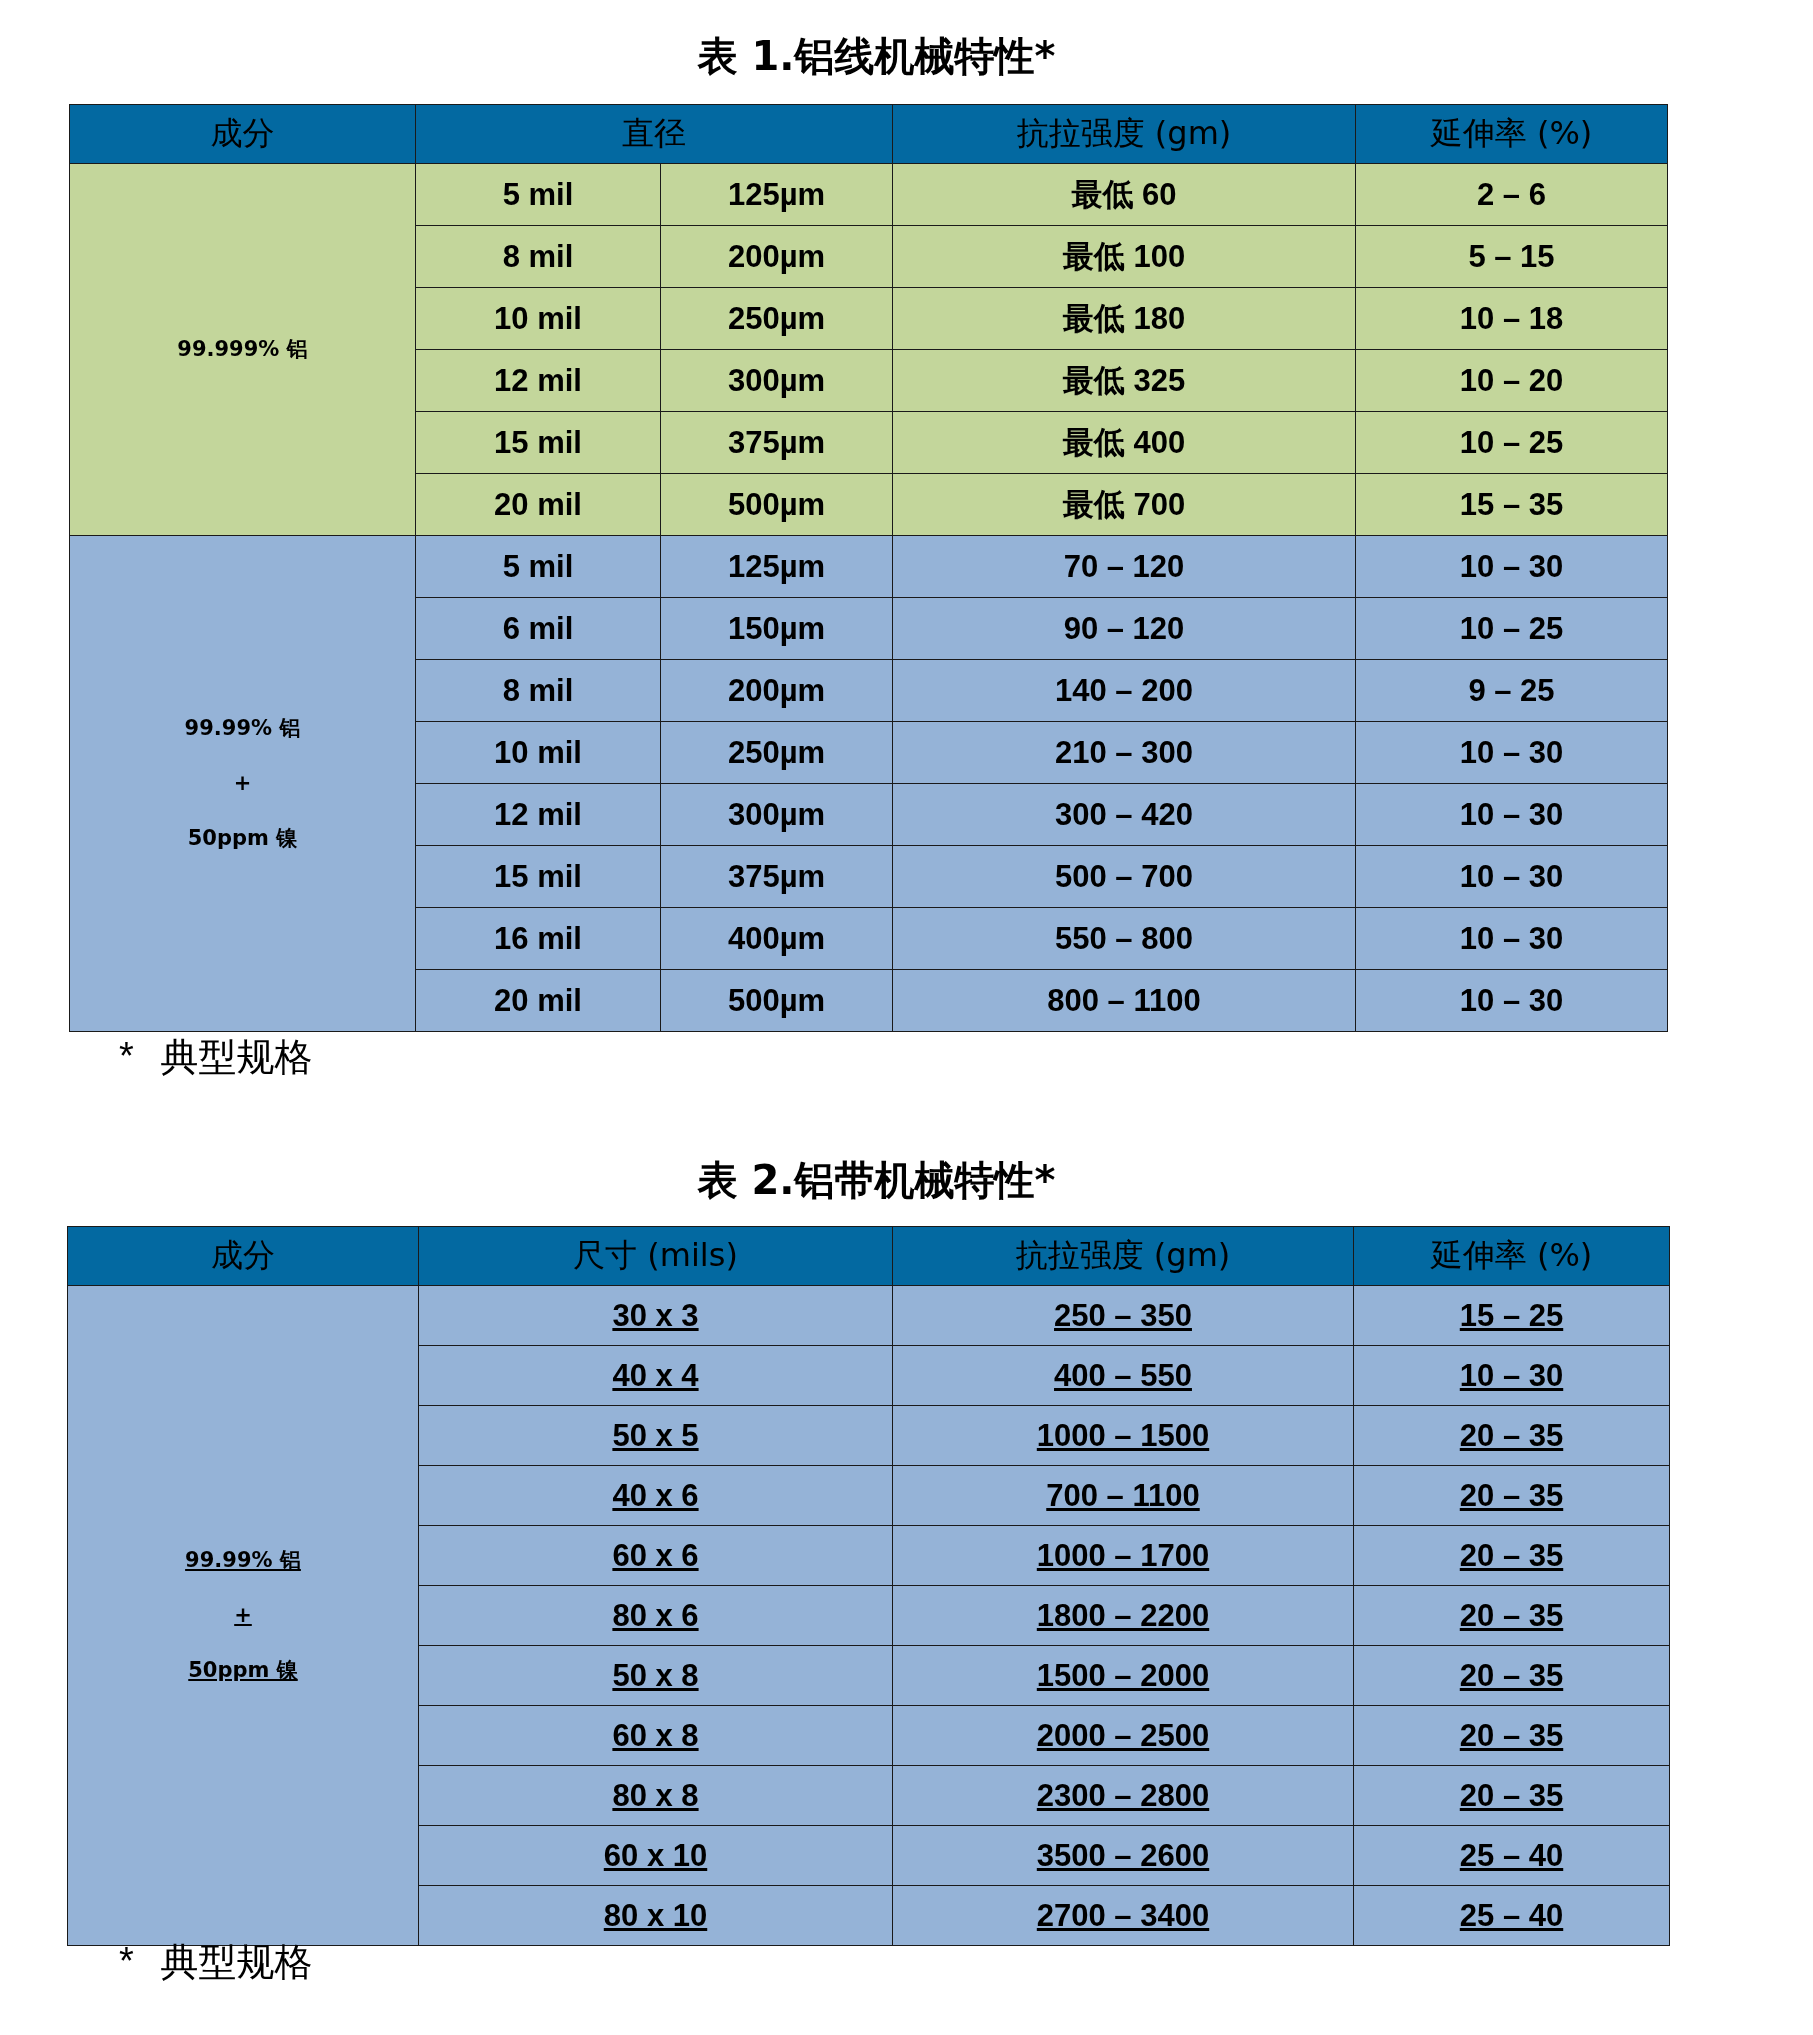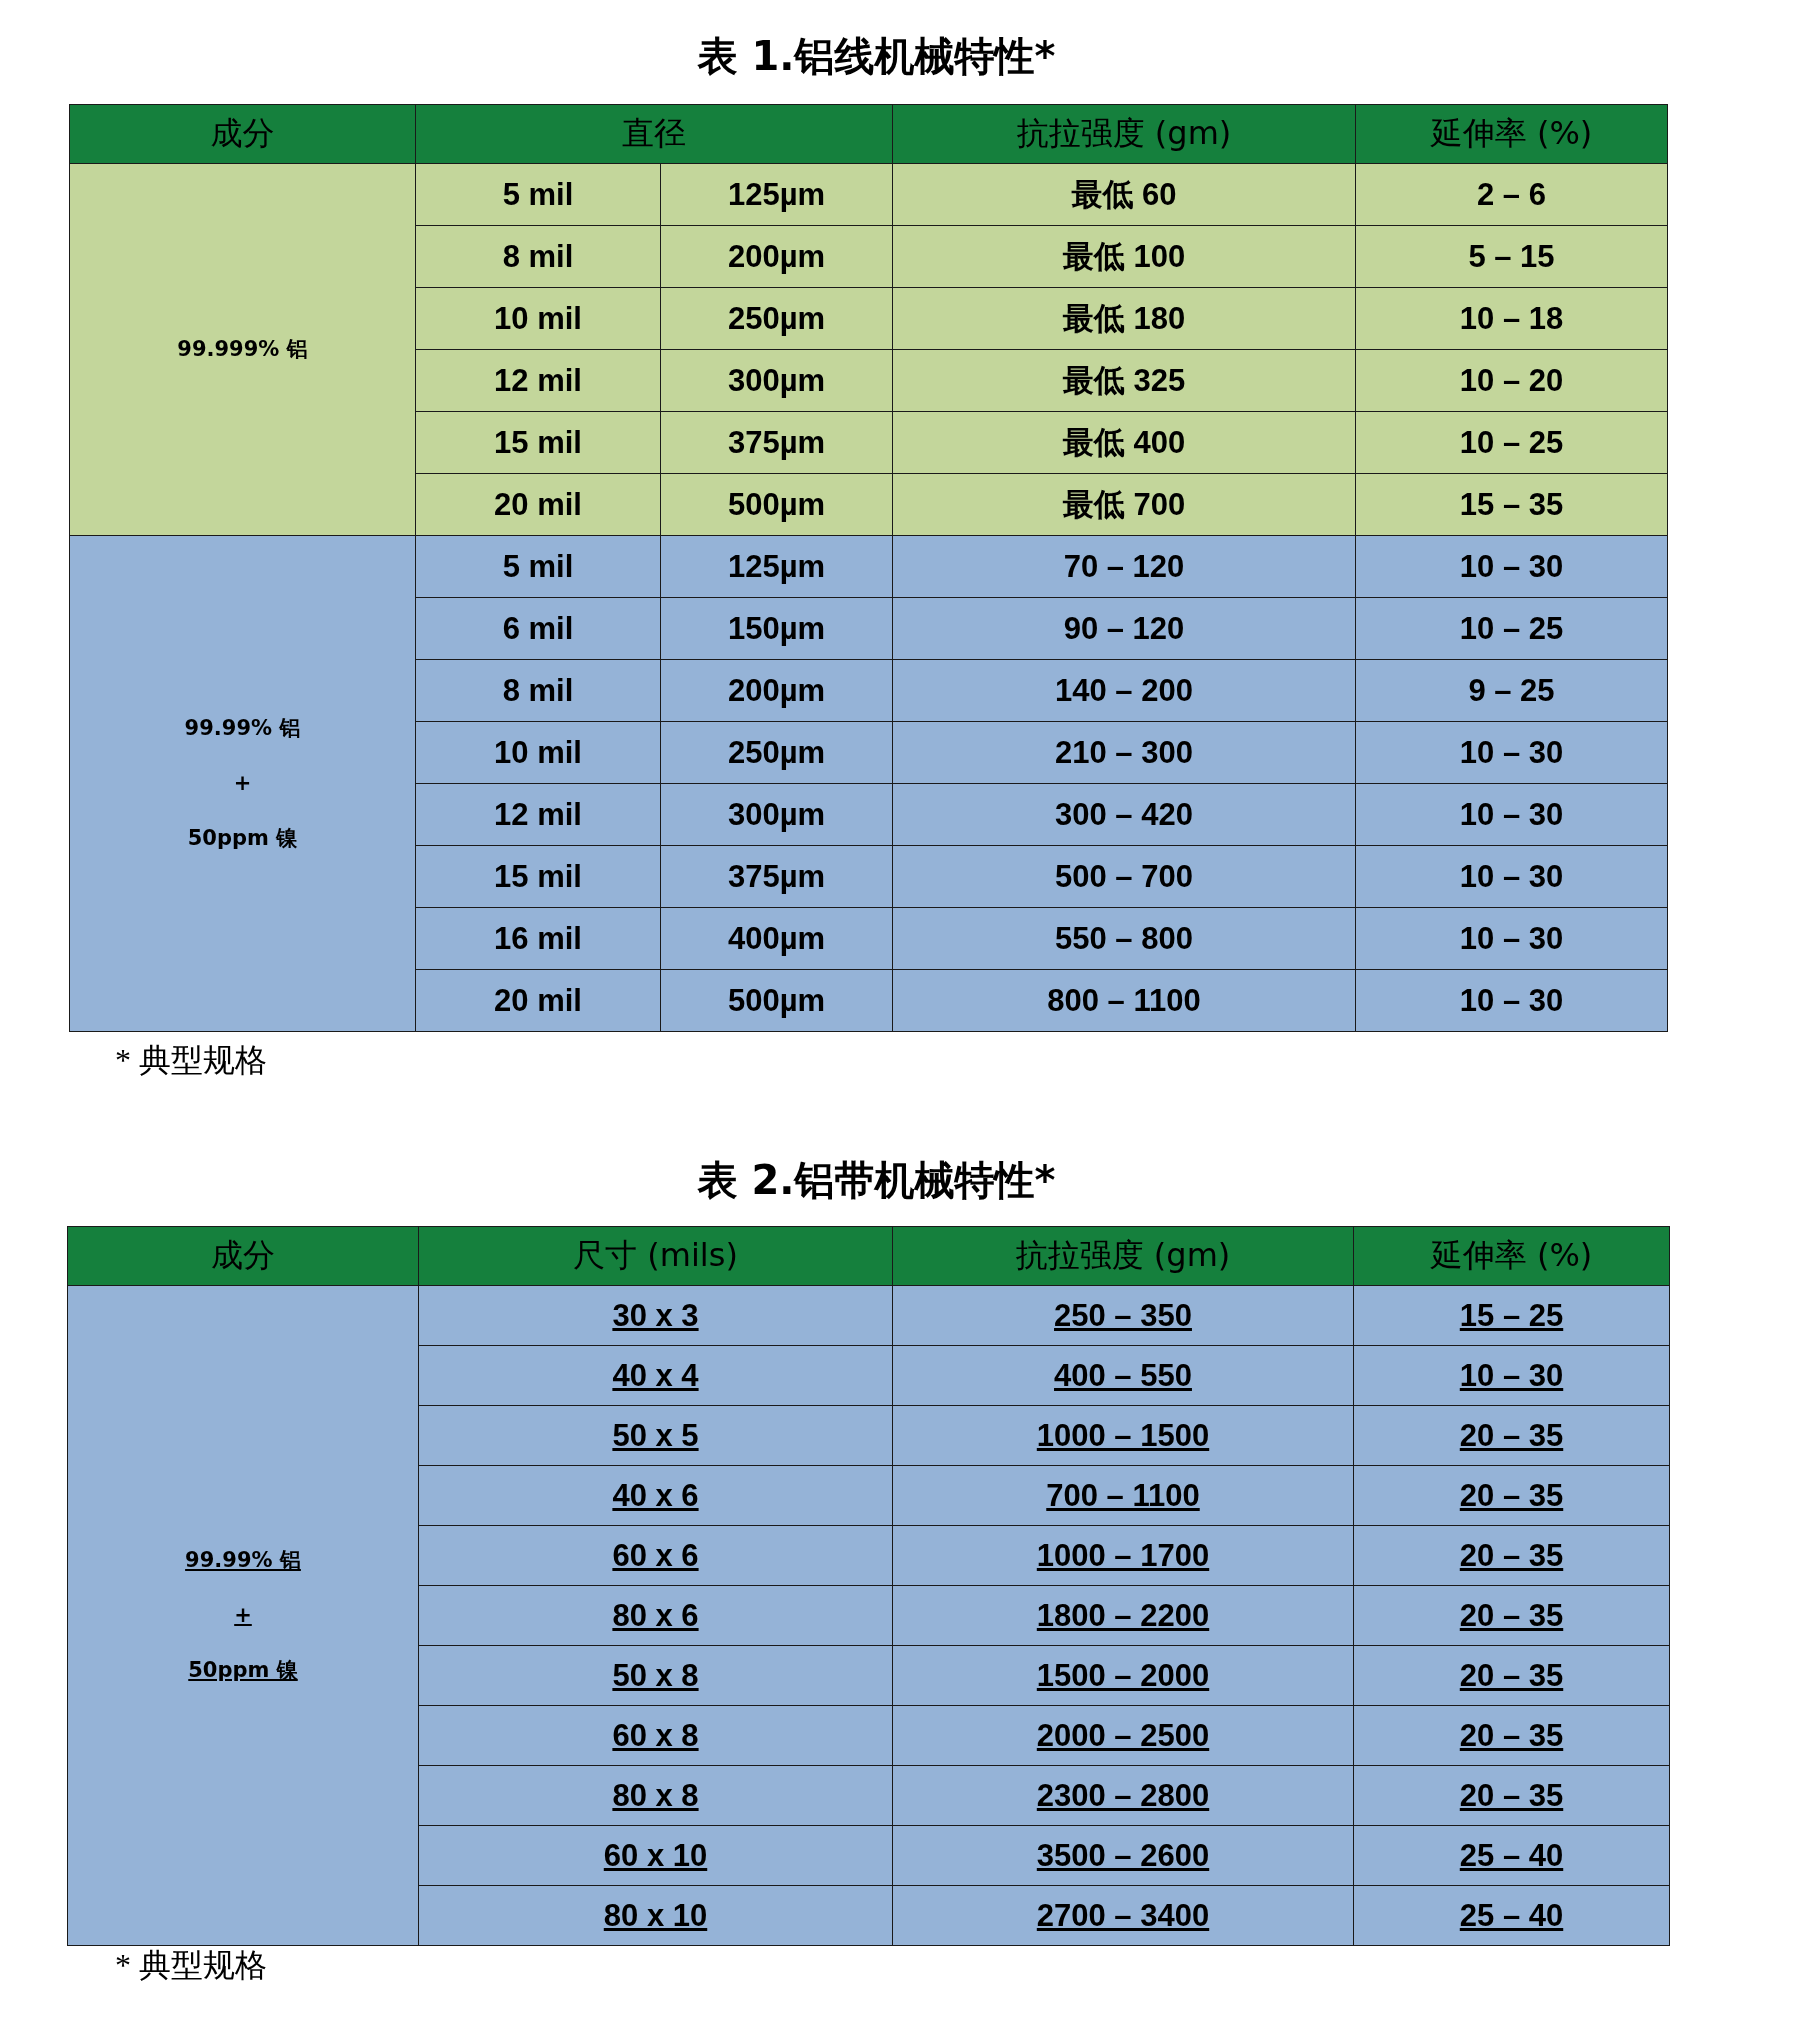--- a/index.html
+++ b/index.html
@@ -1,24 +1,24 @@
 <!DOCTYPE html>
 <html style="font-size:12.3px"><head>
 <meta charset="utf-8">
 <style>
   html, body { margin: 0; padding: 0; background: #ffffff; }
   body { width: 1814px; height: 2035px; position: relative; overflow: hidden;
          font-family: "Liberation Sans", "DejaVu Sans", sans-serif; color: #000; }
   .title { position: absolute; left: 0; width: 1735px; text-align: center;
            font-family: "DejaVu Sans", sans-serif; font-weight: bold; font-size: 40px; line-height: 46px; padding-left: 9px; }
-  .footnote { position: absolute; left: 115px; font-family: Liberation Serif, serif; font-size: 32px; line-height: 38px; }
+  .footnote { position: absolute; left: 115px; font-family: Liberation Mono, monospace; font-size: 38px; line-height: 38px; }
   table.spec { position: absolute; border-collapse: collapse; table-layout: fixed; }
   table.spec td, table.spec th { border: 1.5px solid #1a1a1a; text-align: center; vertical-align: middle;
        font-weight: bold; padding: 0; font-size: 31px; box-sizing: border-box; }
-  table.spec th { background: #15803d; font-family: "DejaVu Sans", sans-serif; font-weight: normal; font-size: 32px; }
+  table.spec th { background: #0369a1; font-family: "DejaVu Sans", sans-serif; font-weight: normal; font-size: 32px; }
   table.spec td { font-family: "Liberation Sans", sans-serif; }
   table.spec tr.green td { background: #C3D69B; }
   table.spec tr.blue td { background: #95B3D7; }
   table.spec td.merged { font-family: "DejaVu Sans", sans-serif; font-size: 21px; line-height: 55px; }
   table.spec td.merged span { display: block; }
   #t1 { left: 69px; top: 104px; width: 1598px; }
   #t1 th { height: 59px; }
   #t1 tr.green td { height: 62px; }
   #t1 tr.blue td { height: 62px; }
   #t2 { left: 67px; top: 1226px; width: 1602px; }

